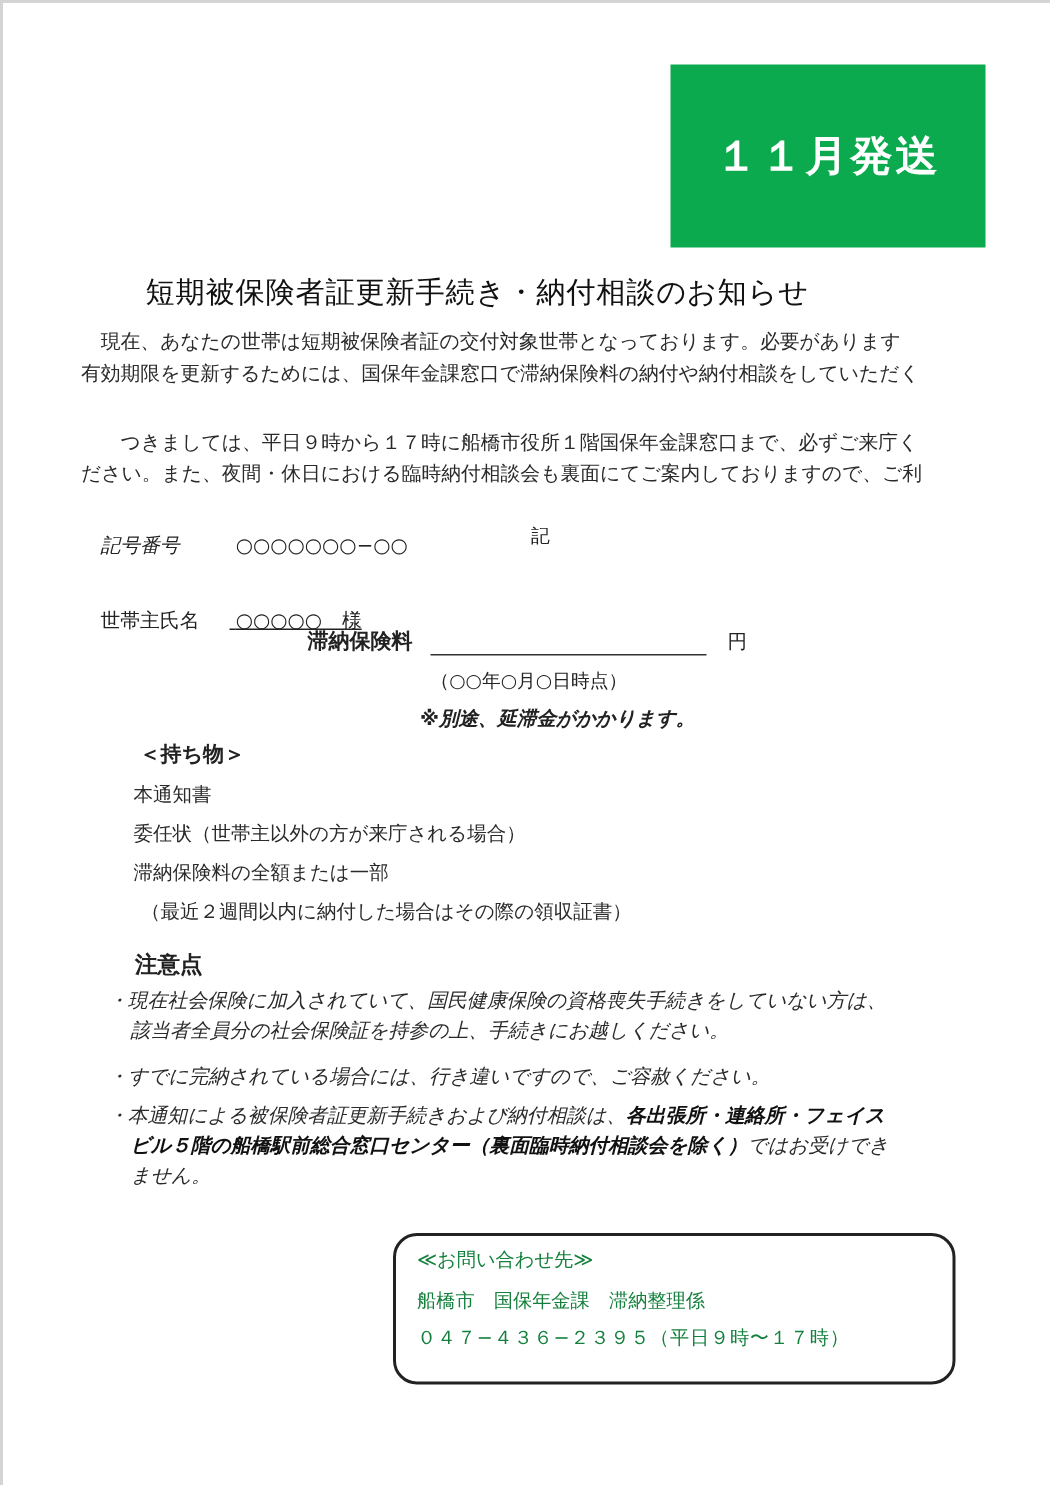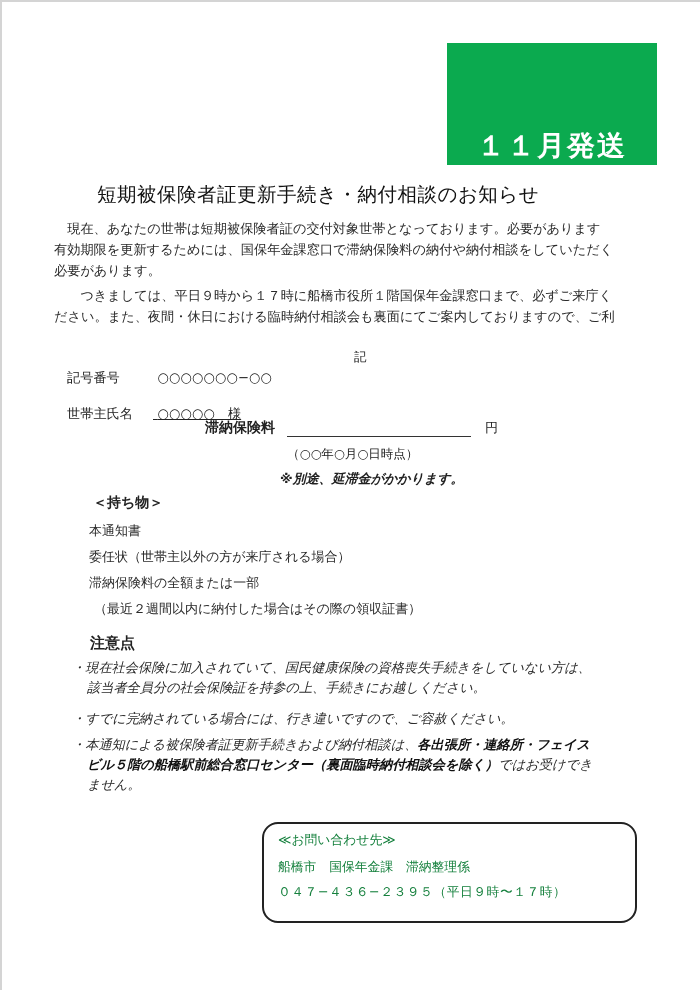--- a/index.html
+++ b/index.html
@@ -8,21 +8,21 @@
     background: #ffffff;
     font-family: "DejaVu Sans", "Liberation Sans", sans-serif;
     color: #222;
   }
   .page-border-top { position: absolute; left: 0; top: 0; width: 700px; height: 2px; background: #d4d4d4; }
   .page-border-left { position: absolute; left: 0; top: 0; width: 2px; height: 990px; background: #d4d4d4; }
 
   .badge {
     position: absolute; left: 447px; top: 43px; width: 210px; height: 122px;
     background: #0baa4f; color: #fff;
-    display: flex; align-items: flex-end; justify-content: center;
+    display: flex; align-items: center; justify-content: center;
     font-family: "DejaVu Sans", sans-serif; font-weight: bold;
     font-size: 28px; letter-spacing: 2px;
   }
 
   .title {
     position: absolute; left: 97px; top: 181px;
     font-family: "DejaVu Serif", "Liberation Serif", serif;
     font-size: 19.5px; color: #111; letter-spacing: 0.5px; white-space: nowrap;
   }
 
@@ -31,21 +31,21 @@
     font-size: 13.2px; line-height: 21px; color: #2a2a2a;
   }
   .para .line { display: block; white-space: nowrap; }
   .p1 { top: 218px; }
   .p2 { top: 285px; }
 
   .ki { position: absolute; left: 354px; top: 349px; font-size: 12.5px; }
 
   .field-row { position: absolute; left: 67px; font-size: 13.2px; white-space: nowrap; }
   .field-row .lbl { display: inline-block; width: 86px; }
-  .row1 { top: 369px; }
+  .row1 { top: 355px; font-style: italic; }
   .row2 { top: 405px; text-decoration: underline; }
 
   .due {
     position: absolute; left: 205px; top: 419px; font-size: 14px; font-weight: bold;
     white-space: nowrap; display: flex; align-items: flex-end;
   }
   .due .blank { display: inline-block; width: 184px; border-bottom: 1.5px solid #333; height: 16px; margin: 0 14px 0 12px; }
   .due .yen { font-weight: normal; font-size: 13px; }
 
   .asof { position: absolute; left: 287px; top: 446px; font-size: 12.5px; white-space: nowrap; }
@@ -82,21 +82,20 @@
 
 <div class="badge">
   <span>１１月発送</span>
 </div>
 
 <div class="title">短期被保険者証更新手続き・納付相談のお知らせ</div>
 
 <div class="para p1">
   <span class="line">　現在、あなたの世帯は短期被保険者証の交付対象世帯となっております。必要があります</span>
   <span class="line">有効期限を更新するためには、国保年金課窓口で滞納保険料の納付や納付相談をしていただく</span>
-  <span class="line">必要があります。</span>
 </div>
 
 <div class="para p2">
   <span class="line">　　つきましては、平日９時から１７時に船橋市役所１階国保年金課窓口まで、必ずご来庁く</span>
   <span class="line">ださい。また、夜間・休日における臨時納付相談会も裏面にてご案内しておりますので、ご利</span>
 </div>
 
 <div class="ki">記</div>
 
 <div class="field-row row1">

